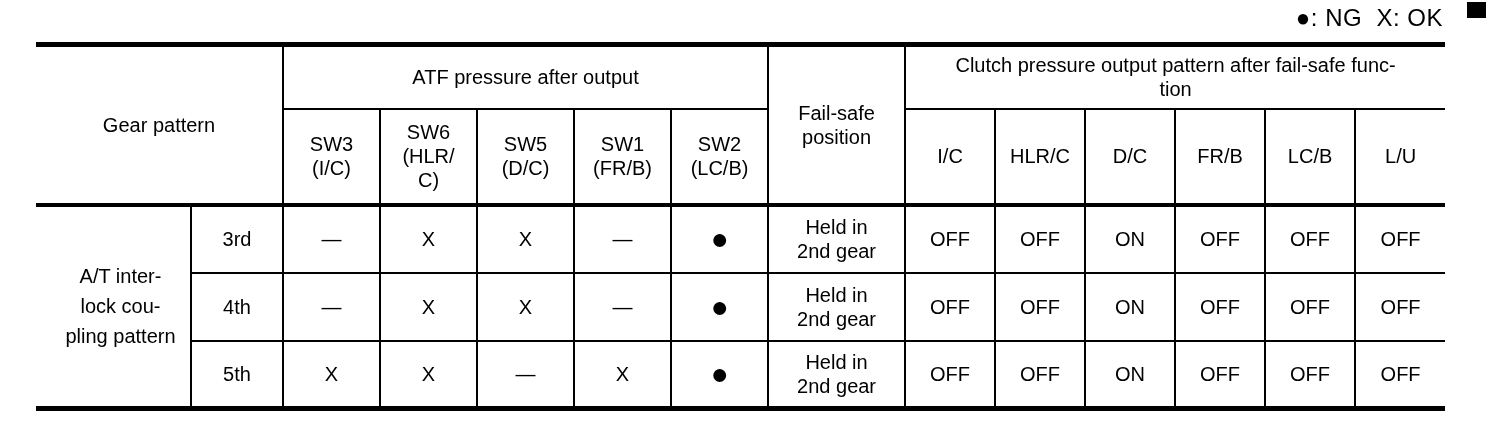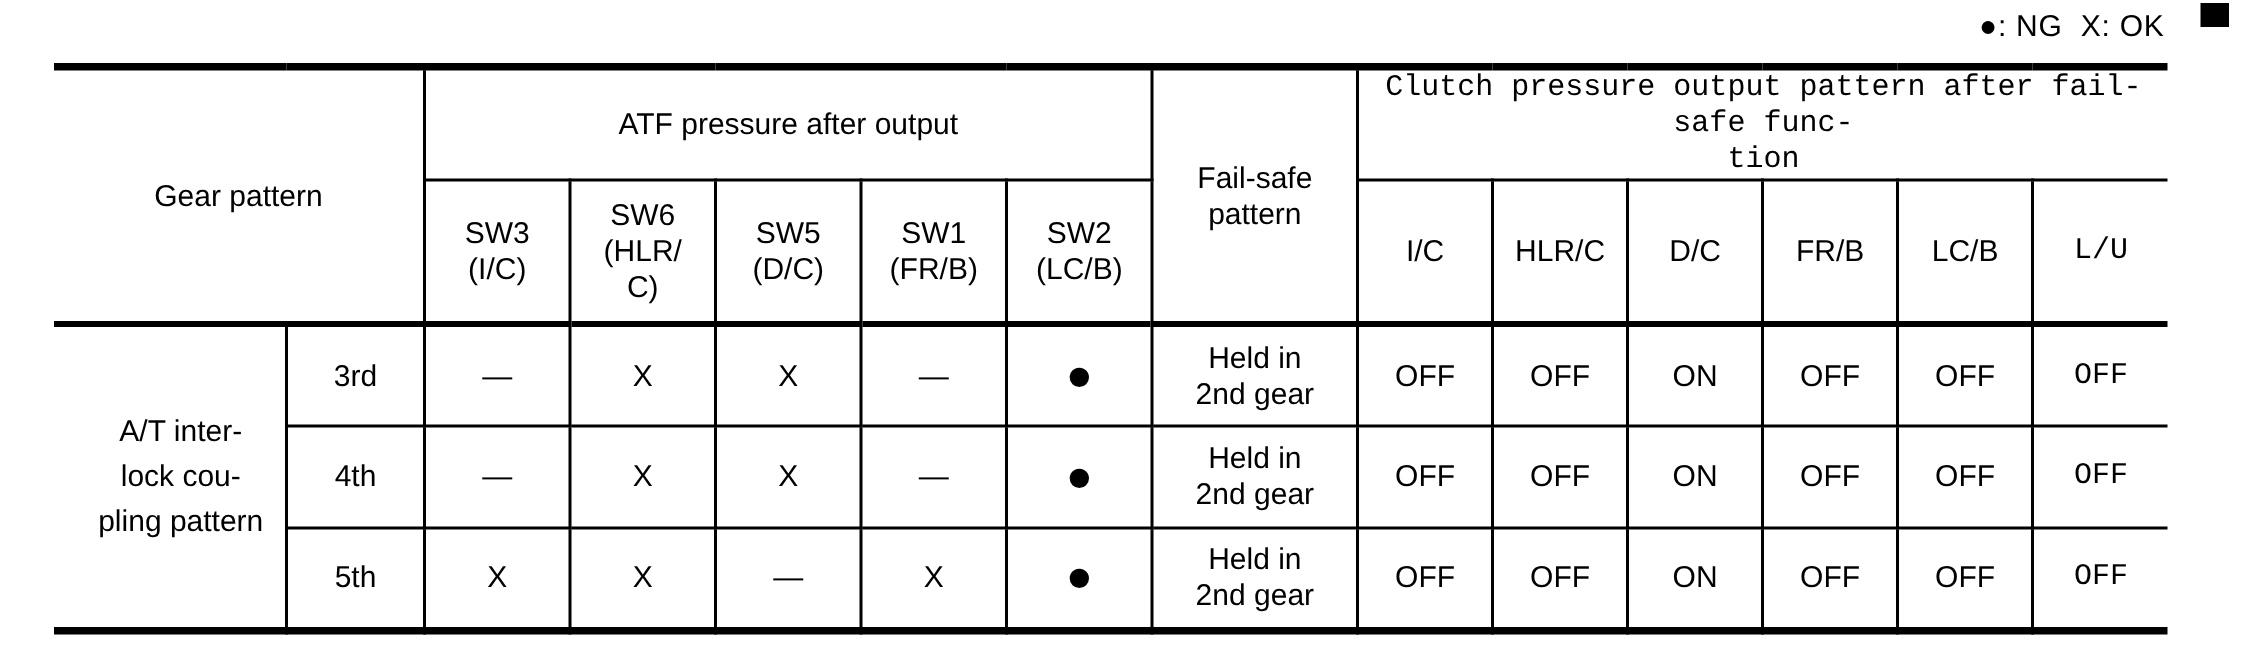--- a/index.html
+++ b/index.html
@@ -6,21 +6,21 @@
   body {
     width: 1504px; height: 440px;
     background: #ffffff; color: #000000;
     font-family: "Liberation Sans", sans-serif;
     position: relative; overflow: hidden;
   }
 
   
   .legend {
     position: absolute; top: 6px; right: 61px;
-    font-size: 20px; line-height: 24px;
+    font-size: 24px; line-height: 24px;
     white-space: pre; letter-spacing: 0.5px;
   }
   .corner-marker {
     position: absolute; top: 2px; right: 18px;
     width: 19px; height: 16px; background: #000;
   }
 
   
   table.spec-table {
     position: absolute; left: 36px; top: 42px;
@@ -36,21 +36,21 @@
     text-align: center; vertical-align: middle;
     overflow: hidden;
   }
   tr.hr1 { height: 64px; }
   tr.hr2 { height: 96px; }
   tr.br  { height: 68px; }
 
   .pre      { white-space: pre-line; }
   .sep-b    { border-bottom-width: 4px !important; }
   .no-left  { border-left: none !important; }
-  .no-right { border-right: none !important; font-family: Liberation Mono, monospace; }
+  .no-right { border-right: none !important; }
 
   .left-label {
     text-align: left;
     padding-left: 15px !important;
     line-height: 30px !important;
   }
   
   td.sym.dot { font-size: 30px; }
 </style>
 </head>
@@ -75,21 +75,21 @@
       <col style="width:90px">
       <col style="width:90px">
       <col style="width:90px">
   </colgroup>
 
   <tbody>
       <tr class="hr1">
     <td colspan="2" rowspan="2" class="no-left sep-b">Gear pattern</td>
     <td colspan="5">ATF pressure after output</td>
     <td rowspan="2" class="pre sep-b">Fail-safe
-pattern</td>
+position</td>
     <td colspan="6" class="pre no-right">Clutch pressure output pattern after fail-safe func-
 tion</td>
   </tr>
 
   <tr class="hr2">
     <td class="pre sep-b">SW3
 (I/C)</td>
     <td class="pre sep-b">SW6
 (HLR/
 C)</td>

